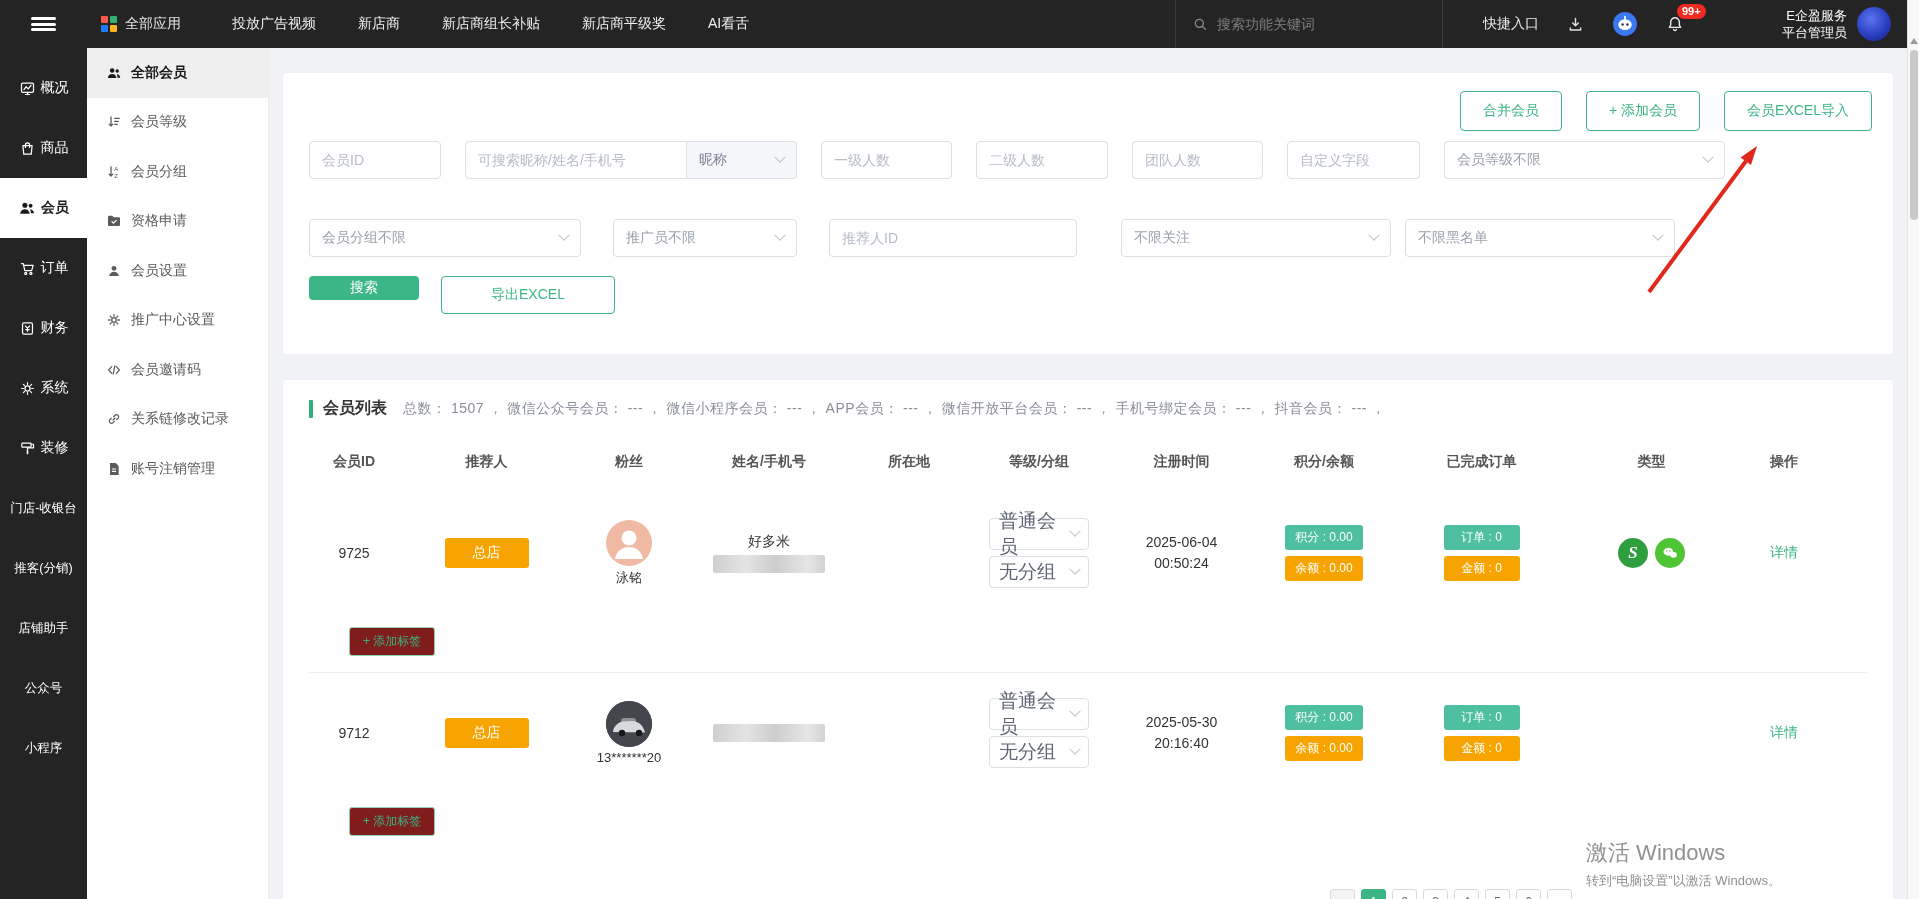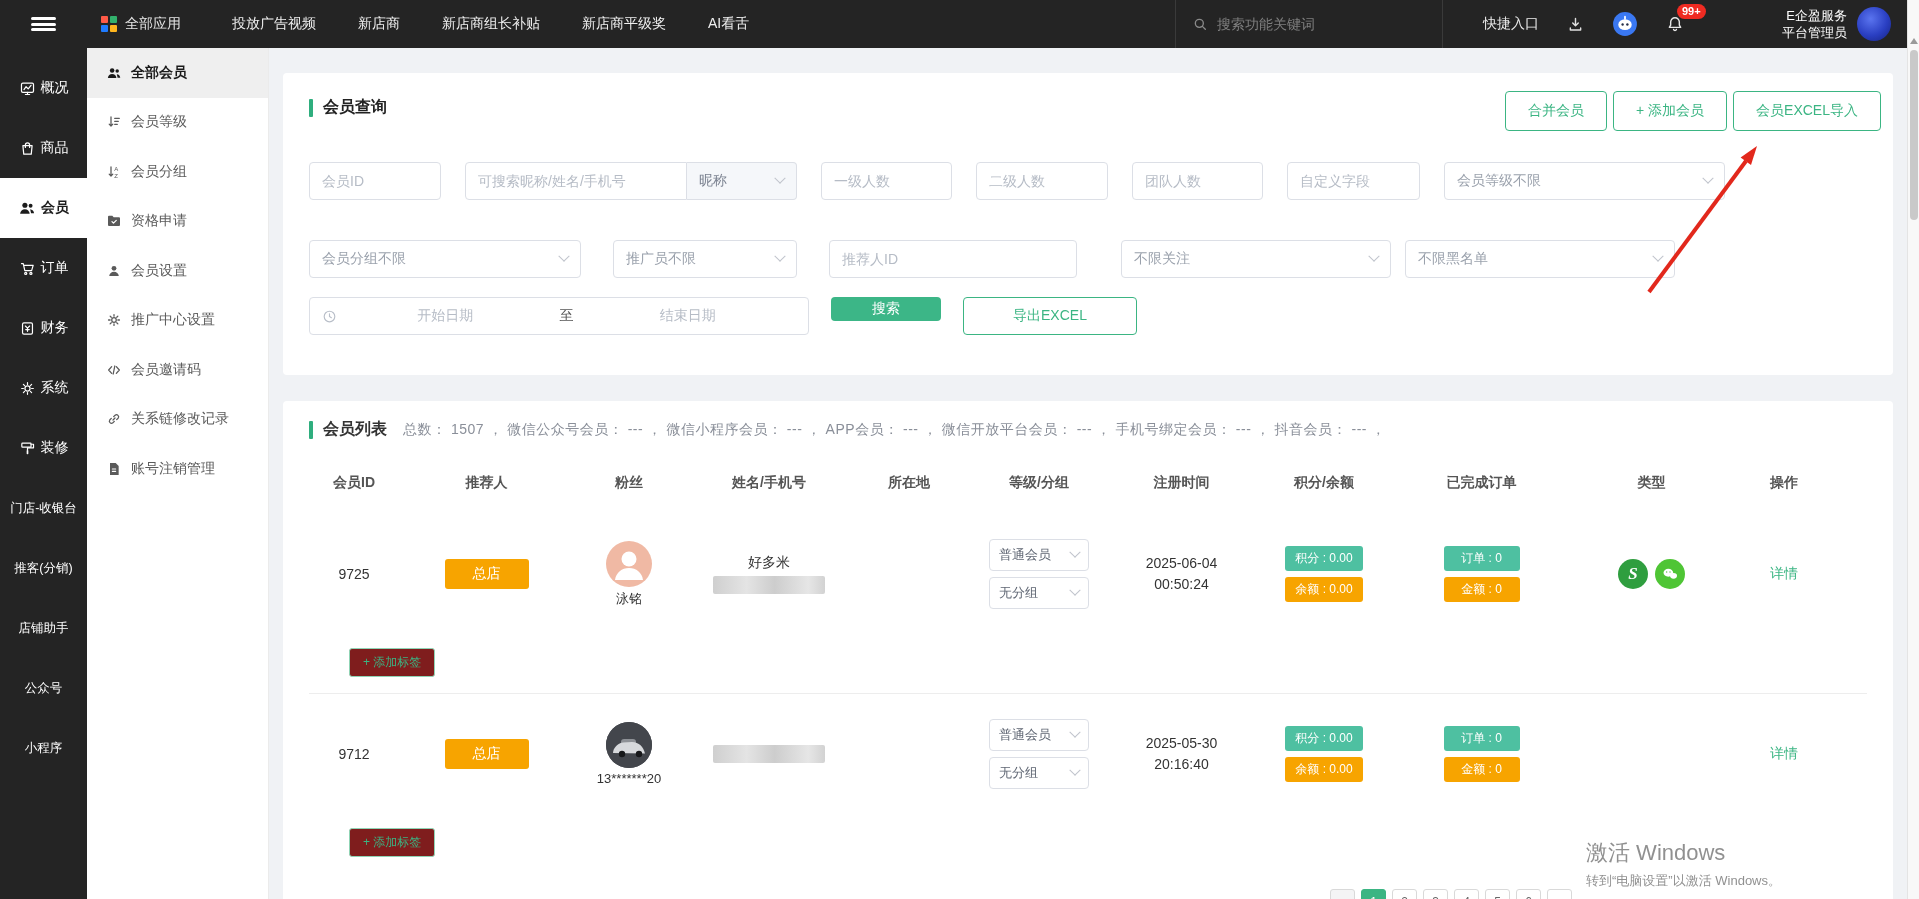--- a/index.html
+++ b/index.html
@@ -46,21 +46,21 @@
   .sub-item.active { background:#efefef; color:#1a1a1a; font-weight:bold; }
   .sub-item svg { flex:0 0 auto; }
 
   
   .main { position:absolute; left:269px; top:48px; right:12px; bottom:0; background:#f0f2f5; overflow:hidden; }
   .card { background:#fff; border-radius:4px; margin:0 14px; }
   .card1 { margin-top:25px; padding:24px 26px 40px 26px; position:relative; }
   .sec-title { display:flex; align-items:center; gap:10px; }
   .green-bar { width:4px; height:18px; background:#2fae7e; border-radius:1px; }
   .sec-title b { font-size:16px; color:#222; }
-  .head-actions { position:absolute; right:12px; top:18px; display:flex; gap:6px; }
+  .head-actions { position:absolute; right:21px; top:18px; display:flex; gap:24px; }
   .btn-outline { height:40px; padding:0 22px; border:1px solid #3bb583; border-radius:4px; background:#fff;
     color:#3bb583; font-size:14px; display:flex; align-items:center; justify-content:center; cursor:pointer; white-space:nowrap; }
   .frow { display:flex; gap:24px; }
   .frow.r1 { margin-top:44px; }
   .frow.r2 { margin-top:40px; gap:32px; }
   .frow.r3 { margin-top:19px; gap:22px; }
   .fbox { height:38px; border:1px solid #dcdfe6; border-radius:4px; background:#fff; display:flex; align-items:center;
     padding:0 12px; color:#5f6673; }
   .fbox input { border:none; outline:none; width:100%; font-size:14px; color:#444; background:transparent; }
   .fbox input::placeholder { color:#b6bcc6; }
@@ -91,21 +91,21 @@
   .btn-store { background:#f7a400; color:#fff; border:none; border-radius:3px; width:84px; height:30px; font-size:14px; cursor:pointer; }
   .fanwrap { display:flex; flex-direction:column; align-items:center; gap:3px; }
   .avatar-c { width:46px; height:46px; border-radius:50%; overflow:hidden; background:#f0b9a4; }
   .avatar-car { background:#43464c; }
   .fan-name { font-size:13px; color:#333; }
   .namewrap { display:flex; flex-direction:column; align-items:center; gap:4px; }
   .blur-chip { width:112px; height:18px; border-radius:2px;
     background:linear-gradient(90deg,#cfcfcf,#e4e4e4 30%,#cdcdcd 55%,#e6e6e6 85%,#d2d2d2); }
   .lvlwrap { display:flex; flex-direction:column; gap:6px; }
   .msel { width:100px; height:32px; border:1px solid #dcdfe6; border-radius:4px; background:#fff; display:flex;
-    align-items:center; justify-content:space-between; padding:0 9px; color:#5f6673; font-size:13px; cursor:pointer; }
+    align-items:center; justify-content:space-between; padding:0 9px; color:#5f6673; font-size:19px; cursor:pointer; }
   .regtime { text-align:center; line-height:21px; color:#333; }
   .badgecol { display:flex; flex-direction:column; gap:6px; align-items:flex-end; }
   .pill { min-width:76px; text-align:center; color:#fff; font-size:12px; padding:4px 10px; border-radius:3px; white-space:nowrap; }
   .pill.teal { background:#4ec0a1; }
   .pill.orange { background:#f7a400; }
   .typewrap { display:flex; gap:7px; }
   .tcirc { width:30px; height:30px; border-radius:50%; display:flex; align-items:center; justify-content:center; }
   .tcirc.mp { background:#2f9e3f; color:#fff; font-family:"Liberation Serif","DejaVu Serif",serif;
     font-style:italic; font-weight:bold; font-size:17px; }
   .tcirc.wx { background:#4fc535; }
@@ -346,24 +346,20 @@
           <path fill="currentColor" d="M6 3h8.5L19 7.5V21H6z"></path>
           <path d="M9.5 12h5M9.5 15.5h5" stroke="#fff" stroke-width="1.7" stroke-linecap="round"></path>
         </svg>
       <span>账号注销管理</span>
     </div>
   </div>
 
   <div class="main">
 
     <div class="card card1">
-      <div class="sec-title">
-        <span class="green-bar"></span>
-        <b>会员查询</b>
-      </div>
       <div class="head-actions">
         <button class="btn-outline">合并会员</button>
         <button class="btn-outline">+ 添加会员</button>
         <button class="btn-outline">会员EXCEL导入</button>
       </div>
 
       <div class="frow r1">
         <div class="fbox" style="width:132px">
           <input placeholder="会员ID" style="">
         </div>
@@ -410,29 +406,20 @@
           <span>不限关注</span>
           <span class="chev"></span>
         </div>
         <div class="fbox fsel" style="width:270px; margin-left:-18px">
           <span>不限黑名单</span>
           <span class="chev"></span>
         </div>
       </div>
 
       <div class="frow r3">
-        <div class="fbox datebox">
-          <svg width="15" height="15" viewBox="0 0 24 24" fill="none" stroke="#b9bfc9" stroke-width="1.8" stroke-linecap="round">
-              <circle cx="12" cy="12" r="8.5"></circle>
-              <path d="M12 7.5V12l3 2"></path>
-            </svg>
-          <span class="dt">开始日期</span>
-          <span class="zhi">至</span>
-          <span class="dt">结束日期</span>
-        </div>
         <button class="btn-search">搜索</button>
         <button class="btn-outline btn-export">导出EXCEL</button>
       </div>
     </div>
 
     <div class="card card2">
       <div class="list-head">
         <span class="green-bar"></span>
         <b style="font-size:16px">会员列表</b>
         <span class="stats">总数： 1507 ， 微信公众号会员： --- ， 微信小程序会员： --- ， APP会员： --- ， 微信开放平台会员： --- ， 手机号绑定会员： --- ， 抖音会员： --- ，</span>

